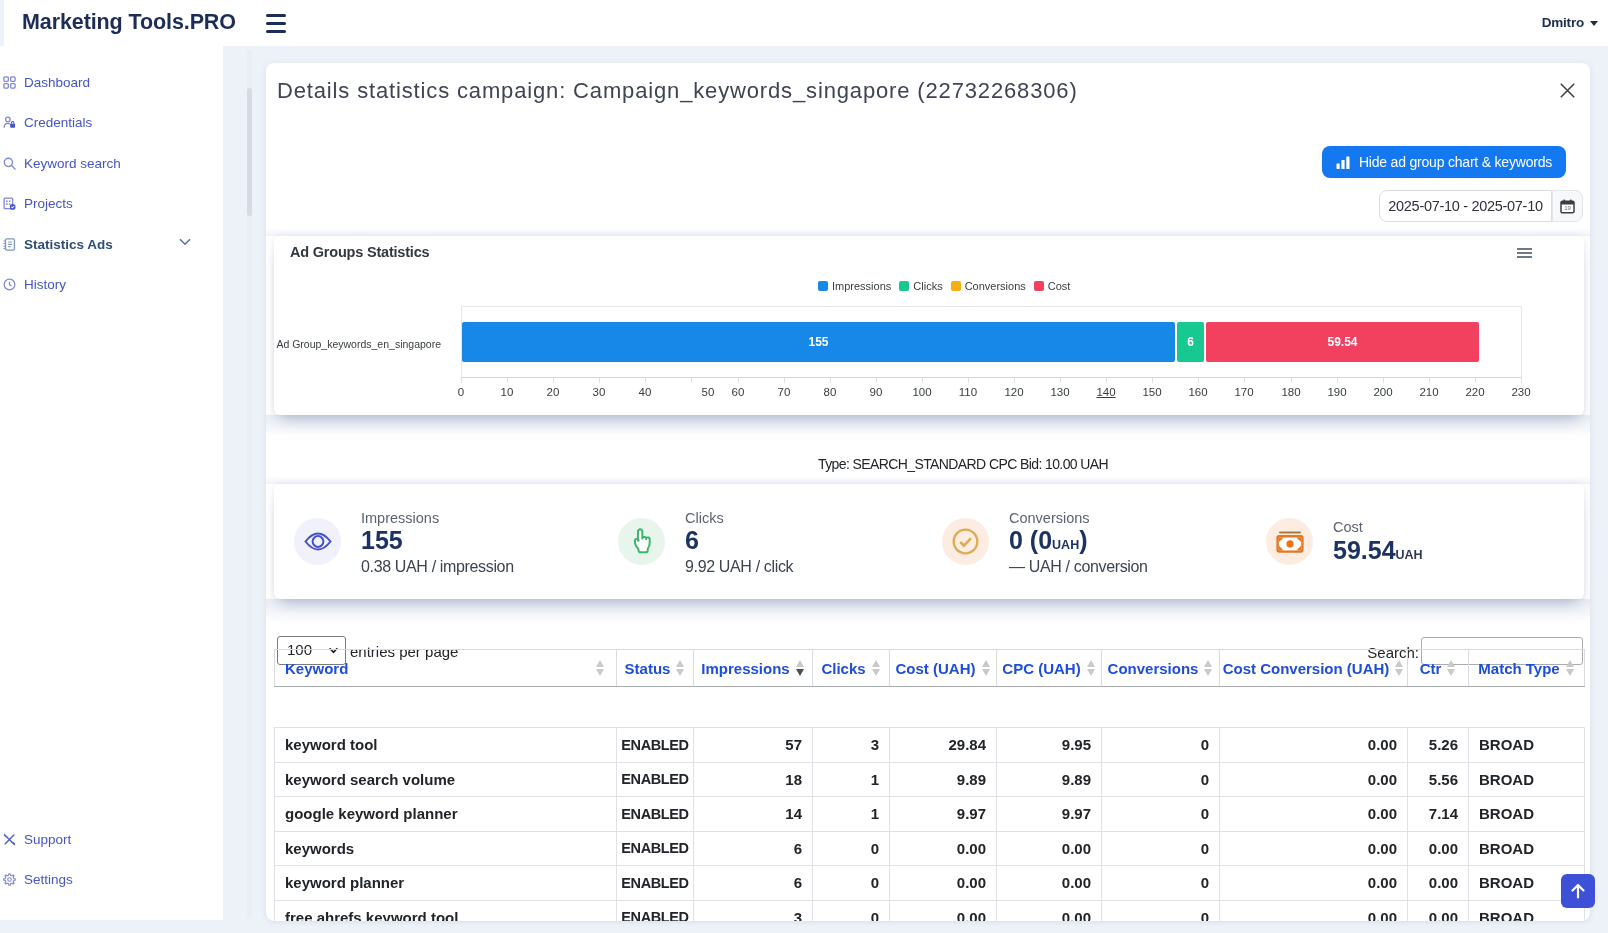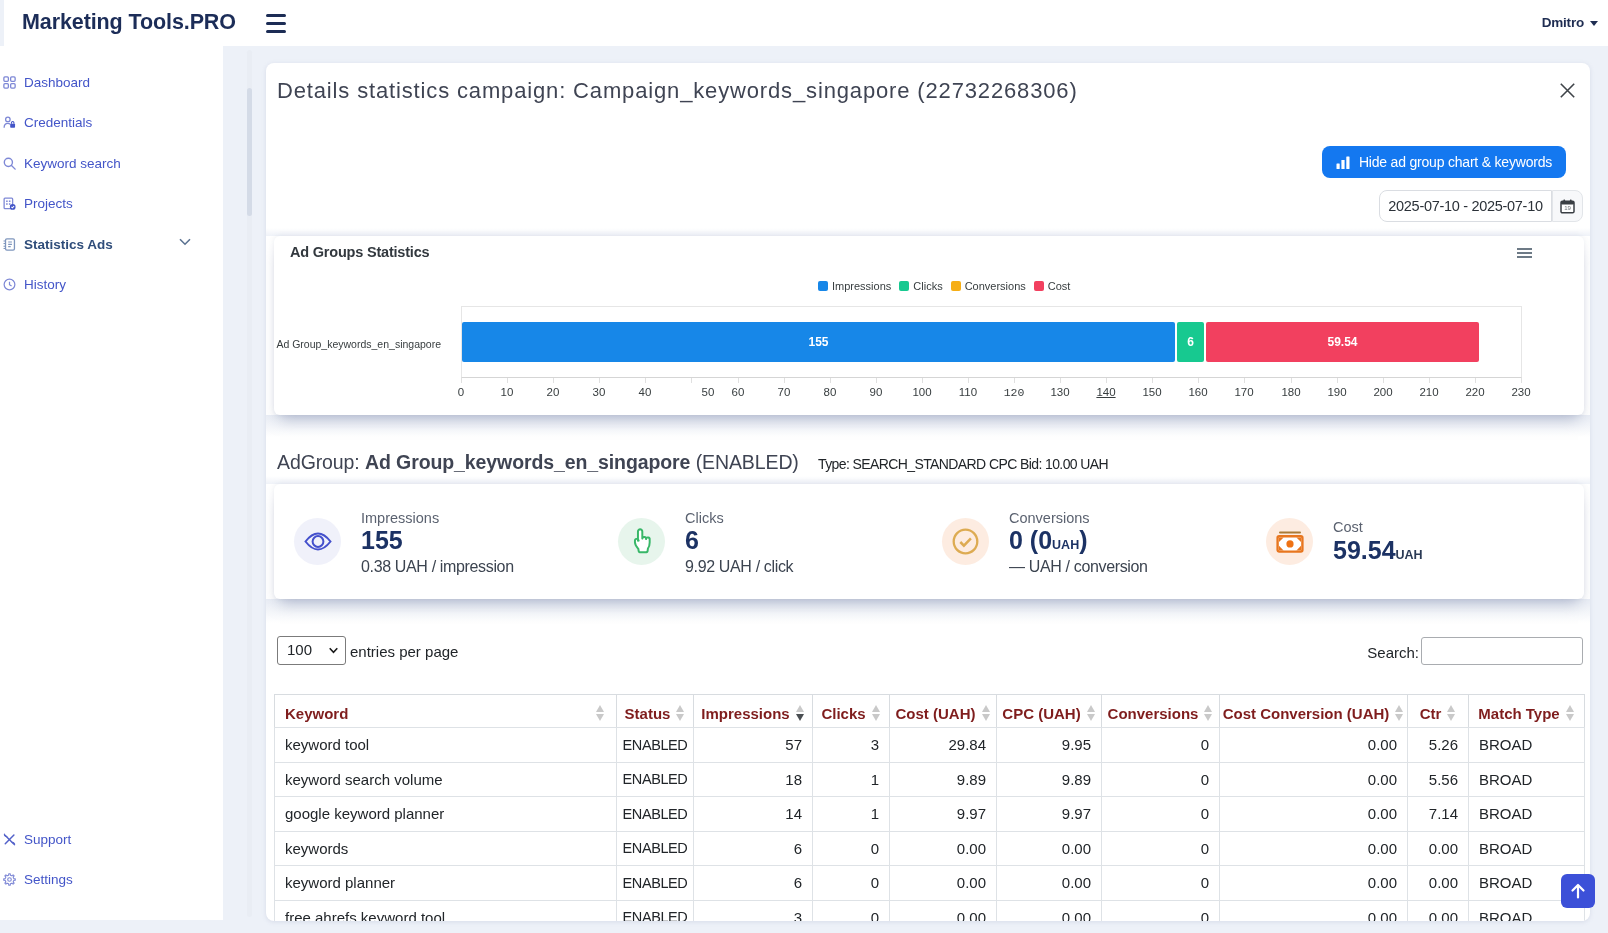--- a/index.html
+++ b/index.html
@@ -67,24 +67,24 @@
 .sval small { font-size:12.5px; }
 
 
 .selbox { position:absolute; left:11px; top:573px; width:69px; height:29px; border:1px solid #7b7b7b; border-radius:3px; background:#fff; font-size:15px; color:#212529; line-height:26px; padding-left:9px; }
 .selbox .chev { position:absolute; right:7px; top:9px; width:9px; height:9px; }
 .entries { position:absolute; left:84px; top:580px; font-size:15px; color:#212529; }
 .srchlab { position:absolute; left:1100px; top:581px; width:53px; text-align:right; font-size:15px; color:#212529; }
 .srchinp { position:absolute; left:1155px; top:574px; width:162px; height:28px; border:1px solid #a9acb0; border-radius:3px; background:#fff; }
 
 
-table.dt { position:absolute; left:8px; top:631px; width:1310px; border-collapse:collapse; table-layout:fixed; font-size:15px; color:#7f1d1d; }
+table.dt { position:absolute; left:8px; top:586px; width:1310px; border-collapse:collapse; table-layout:fixed; font-size:15px; color:#1d4ed8; }
 table.dt th { height:37px; font-weight:bold; border:1px solid #d8dce0; border-bottom:1px solid #a8acb0; position:relative; padding:0 4px; white-space:nowrap; font-size:15px; }
 table.dtb { position:absolute; left:8px; top:664px; width:1310px; border-collapse:collapse; table-layout:fixed; font-size:15px; color:#212529; border-top:1px solid #c4c8cc; }
-table.dtb td { height:34.5px; border:1px solid #dee2e6; padding:0 10px; background:#fff; }
+table.dtb td { height:34.5px; border:1px solid #dee2e6; padding:0 10px; background:#fff;font-weight:bold; }
 .tal { text-align:left; } .tar { text-align:right; } .tac { text-align:center; }
 table.dtb td.tac { padding:0 2px; font-size:14.5px; letter-spacing:-0.4px; }
 .sort { position:absolute; right:11px; top:50%; margin-top:-9px; width:9px; height:18px; }
 .sort i { position:absolute; left:0; width:0; height:0; border-left:4.5px solid transparent; border-right:4.5px solid transparent; }
 .sort .up { top:1px; border-bottom:7px solid #c9c9c9; }
 .sort .dn { bottom:1px; border-top:7px solid #c9c9c9; }
 .thflex { display:flex; align-items:center; justify-content:center; gap:6px; white-space:nowrap; }
 .thflex .sort2 { position:relative; width:9px; height:18px; flex:0 0 auto; }
 .sort2 i { position:absolute; left:0; width:0; height:0; border-left:4.5px solid transparent; border-right:4.5px solid transparent; }
 .sort2 .up { top:1px; border-bottom:7px solid #c9c9c9; }
@@ -255,36 +255,35 @@
         <div style="left: 92px;">20</div>
         <div style="left: 138px;">30</div>
         <div style="left: 184px;">40</div>
         <div style="left: 247px;">50</div>
         <div style="left: 277px;">60</div>
         <div style="left: 323px;">70</div>
         <div style="left: 369px;">80</div>
         <div style="left: 415px;">90</div>
         <div style="left: 461px;">100</div>
         <div style="left: 507px;">110</div>
-        <div style="left: 553px; font-family: Liberation Mono, monospace;">120</div>
+        <div style="left: 553px;">120</div>
         <div style="left: 599px;">130</div>
         <div style="left: 645px; text-decoration: underline;">140</div>
         <div style="left: 691px;">150</div>
         <div style="left: 737px;">160</div>
         <div style="left: 783px;">170</div>
         <div style="left: 830px;">180</div>
         <div style="left: 876px;">190</div>
         <div style="left: 922px;">200</div>
         <div style="left: 968px; text-align: center;">210</div>
         <div style="left: 1014px;">220</div>
         <div style="left: 1060px;">230</div>
       </div>
   </div>
 
-  <div class="agh">AdGroup: <b>Ad Group_keywords_en_singapore</b> (ENABLED)</div>
   <div class="agtype">Type: SEARCH_STANDARD CPC Bid: 10.00 UAH</div>
 
   <div class="statscard">
     <div class="sblock" style="left:0">
       <div class="scirc" style="background:#f0f1fa">
         <svg width="28" height="19" viewBox="0 0 28 19" fill="none" stroke="#4450cc" stroke-width="2">
             <path d="M1.5 9.5 Q14 -6.5 26.5 9.5 Q14 25.5 1.5 9.5 Z"></path>
             <circle cx="14" cy="9.5" r="5.4"></circle>
           </svg>
       </div>

